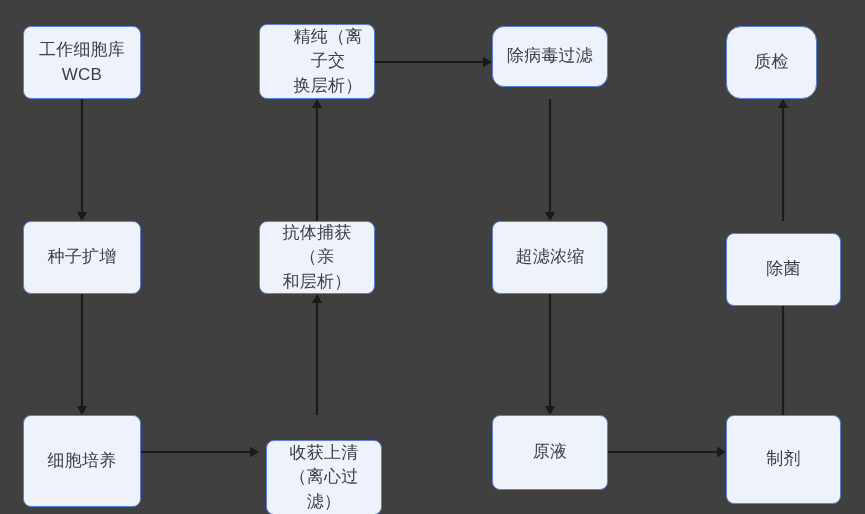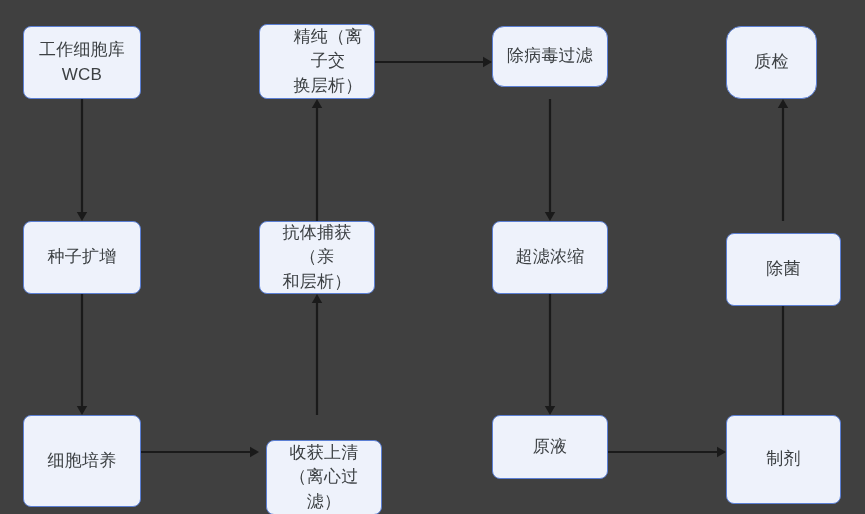--- a/index.html
+++ b/index.html
@@ -109,16 +109,16 @@
       <div class="node" style="left: 492px; top: 26px; width: 116px; height: 61px; border-radius: 12px;">除病毒过滤</div>
       <div class="node" style="left: 726px; top: 26px; width: 91px; height: 73px; border-radius: 15px;">质检</div>
       <div class="node" style="left: 23px; top: 221px; width: 118px; height: 73px;">种子扩增</div>
       <div class="node" style="left: 259px; top: 221px; width: 116px; height: 73px;">抗体捕获（亲
 和层析）</div>
       <div class="node" style="left: 492px; top: 221px; width: 116px; height: 73px;">超滤浓缩</div>
       <div class="node" style="left: 726px; top: 221px; width: 115px; height: 73px; margin-top: 12px;">除菌</div>
       <div class="node" style="left: 23px; top: 415px; width: 118px; height: 92px;">细胞培养</div>
       <div class="node" style="left: 266px; top: 415px; width: 116px; height: 75px; margin-top: 25px;">收获上清
 （离心过滤）</div>
-      <div class="node" style="left: 492px; top: 415px; width: 116px; height: 64px; border-radius: 8px;">原液</div>
+      <div class="node" style="left: 492px; top: 415px; width: 116px; height: 75px; border-radius: 8px;">原液</div>
       <div class="node" style="left: 726px; top: 415px; width: 115px; height: 89px;">制剂</div>
     </div>
 </div>
 
 </body></html>

